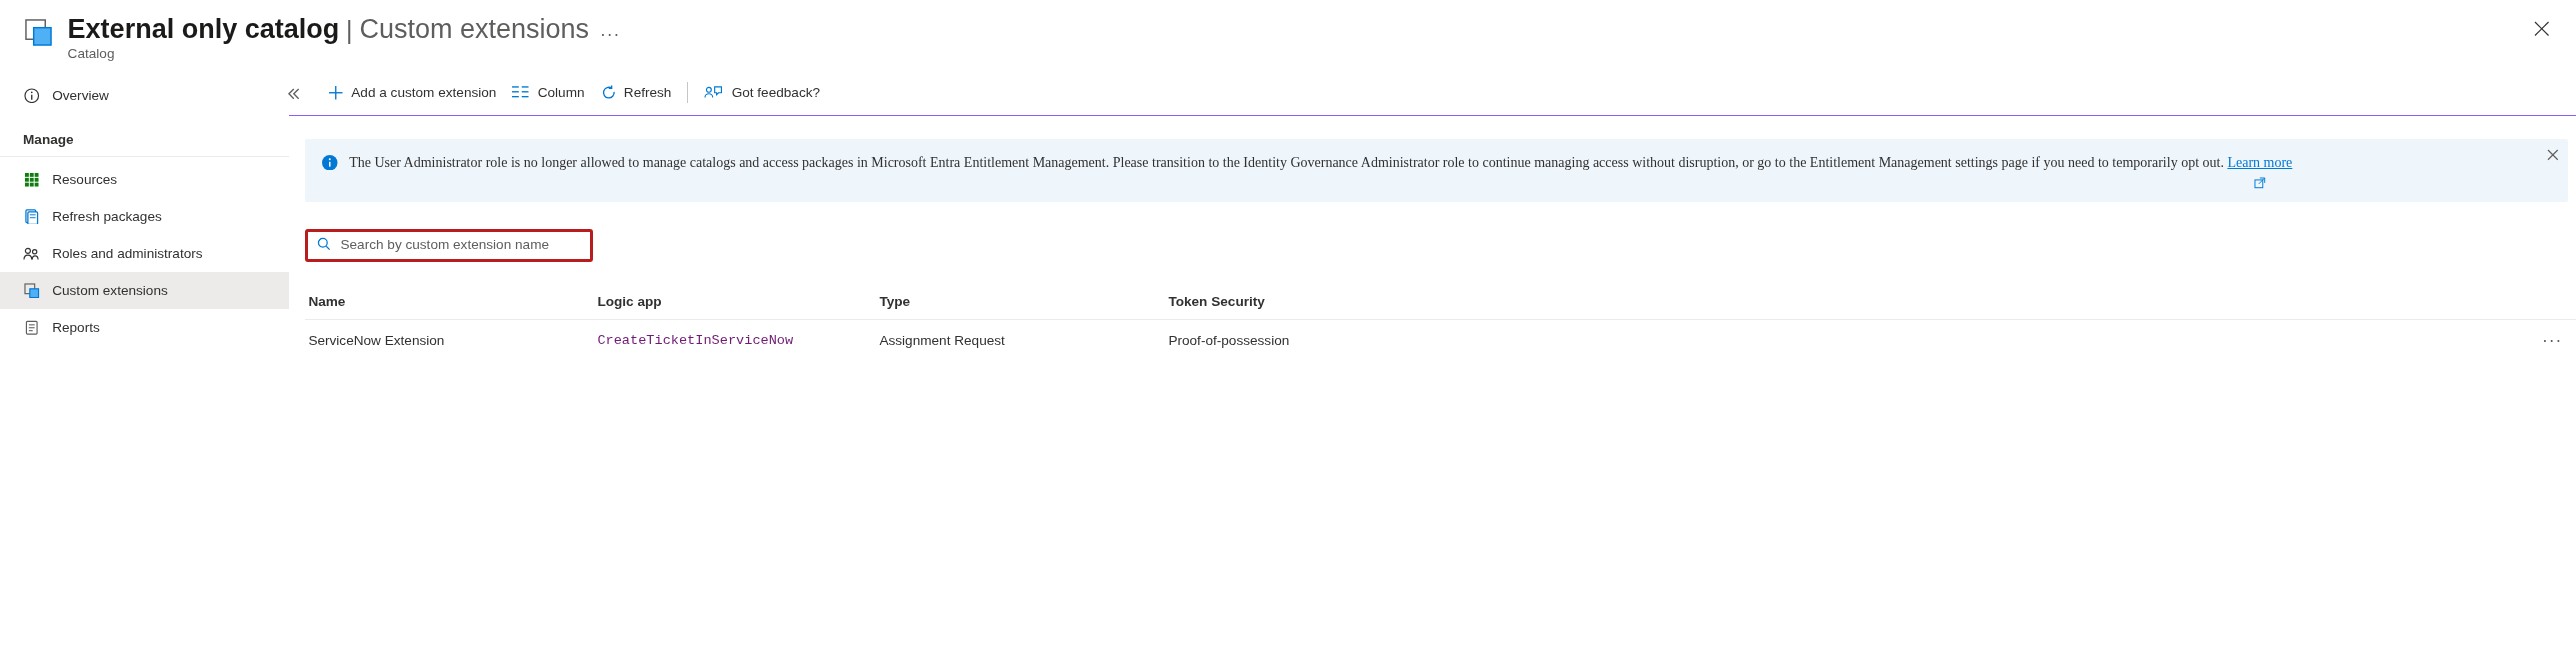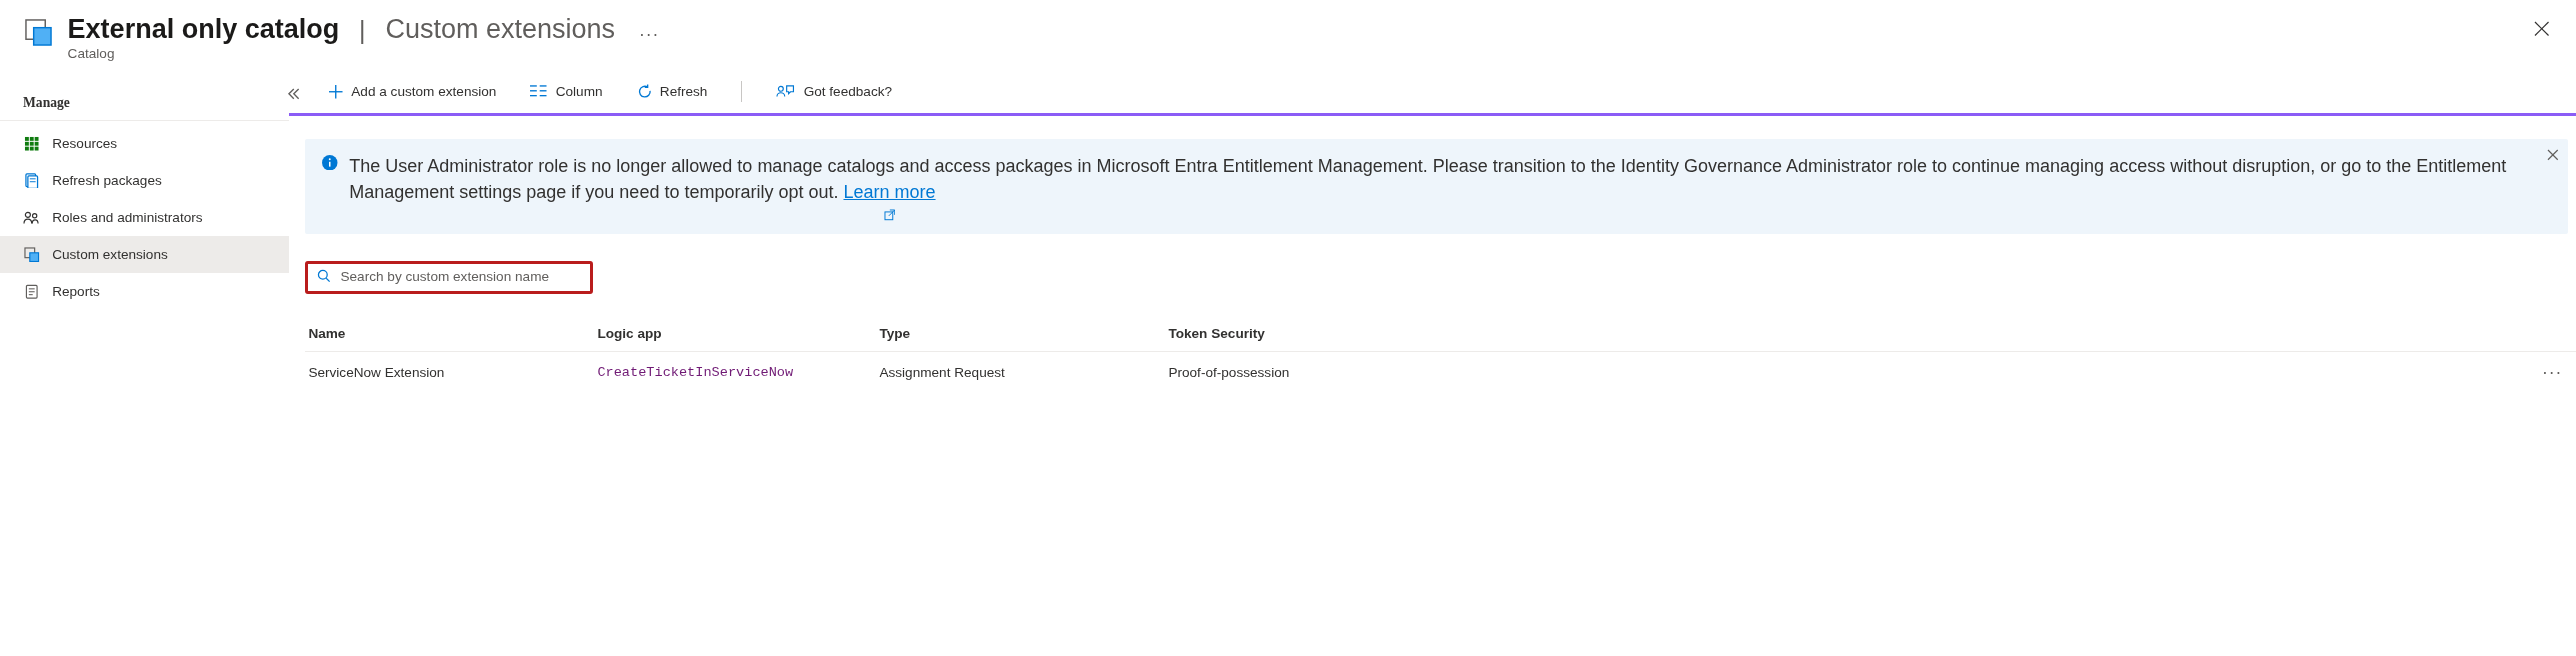--- a/index.html
+++ b/index.html
@@ -3,47 +3,47 @@
   <meta charset="utf-8">
   <style>
     * { box-sizing: border-box; margin: 0; padding: 0; }
     body { font-family: 'Segoe UI', Tahoma, sans-serif; font-size: 13.6px; color: #323130; background: #fff; }
     
     .page { width: 2576px; min-height: 657px; position: relative; }
     
     .header { display: flex; align-items: flex-start; padding: 13.6px 23px 7.8px 23px; }
     .header-icon { width: 31px; height: 31px; display: flex; align-items: center; justify-content: center; margin-right: 13.6px; margin-top: 3.9px; }
     .title-block { flex: 1; }
-    .title-row { display: flex; align-items: flex-end; gap: 16px; }
+    .title-row { display: flex; align-items: flex-end; gap: 3px; }
     .title-bold { font-size: 27px; font-weight: 600; color: #1b1a19; }
     .title-light { font-size: 27px; font-weight: 400; color: #605e5c; }
     .title-sep { font-size: 25px; font-weight: 300; color: #605e5c; margin: 0 3.9px; }
     .subtitle { font-size: 13.6px; color: #605e5c; margin-top: 1.9px; }
     .header-actions { display: flex; align-items: center; gap: 15.5px; }
     .btn-more { font-size: 17.5px; color: #605e5c; cursor: pointer; padding: 0 7.8px; letter-spacing: 1px; }
     .btn-close { cursor: pointer; padding: 7.8px; margin-right: -3.9px; }
     
     .body-layout { display: flex; align-items: flex-start; }
     .sidebar { width: 289px; flex: 0 0 289px; padding: 7.8px 0; }
     .sidebar-item { display: flex; align-items: center; gap: 11.7px; padding: 7.8px 11.7px 7.8px 23px; cursor: pointer; font-size: 13.6px; color: #323130; height: 37px; }
     .sidebar-item.selected { background: #edebe9; }
     .sidebar-icon { width: 17.5px; height: 17.5px; display: flex; align-items: center; justify-content: center; flex-shrink: 0; }
-    .sidebar-header { font-size: 13.6px; font-weight: 600; color: #323130; padding: 17.5px 23px 9.7px 23px; border-bottom: 1px solid #edebe9; margin: 0 0 3.9px 0; font-family: Liberation Serif, serif; }
+    .sidebar-header { font-size: 13.6px; font-weight: 600; color: #323130; padding: 17.5px 23px 9.7px 23px; border-bottom: 1px solid #edebe9; margin: 0 0 3.9px 0; }
     
     .main { flex: 1; min-width: 0; position: relative; }
     .collapse-handle { position: absolute; left: -1.9px; top: 17.5px; cursor: pointer; color: #605e5c; font-size: 12.6px; }
     
-    .command-bar { display: flex; align-items: center; gap: 34px; padding: 9.7px 23px 9.7px 39px; border-bottom: 3px solid #8b5cf6; height: 47px; }
+    .command-bar { display: flex; align-items: center; gap: 16px; padding: 9.7px 23px 9.7px 39px; border-bottom: 1px solid #8b5cf6; height: 47px; }
     .cmd-btn { display: flex; align-items: center; gap: 7.8px; color: #323130; cursor: pointer; font-size: 13.6px; }
     .cmd-btn .ci { color: #0078d4; display: flex; align-items: center; }
     .cmd-sep { width: 1px; height: 21.4px; background: #c8c6c4; }
     
     .notif-bar { display: flex; align-items: flex-start; gap: 11.7px; background: #eef5fb; padding: 13.6px 43px 13.6px 17.5px; margin: 23px 7.8px 0 15.5px; position: relative; border-radius: 1.9px; }
     .notif-icon { flex-shrink: 0; margin-top: 1.9px; }
-    .notif-text { font-size: 18px; color: #323130; line-height: 1.45; }
+    .notif-text { font-size: 14px; color: #323130; line-height: 1.45; font-family: Liberation Serif, serif; }
     .notif-link { color: #0078d4; text-decoration: underline; cursor: pointer; display: inline-flex; align-items: center; gap: 3.9px; flex-direction: column; }
     .notif-close { position: absolute; right: 9.7px; top: 9.7px; cursor: pointer; color: #605e5c; }
     
     .search-box { display: flex; align-items: flex-start; gap: 9.7px; border: 3px solid #b91c1c; border-radius: 2.9px; padding: 4.9px 9.7px; width: 288px; margin: 27px 0 0 15.5px; }
     .search-box input { border: none; outline: none; font-size: 13.6px; flex: 1; color: #323130; font-family: inherit; }
     .search-box input::placeholder { color: #605e5c; }
     
     .table { margin: 23px 0 0 15.5px; }
     .table-row { display: flex; align-items: center; padding: 9.7px 3.9px; }
     .table-row.head { font-weight: 600; border-bottom: 1px solid #edebe9; }
@@ -81,20 +81,30 @@
           <line x1="1" y1="1" x2="15" y2="15" stroke="#323130" stroke-width="1.2"></line>
           <line x1="15" y1="1" x2="1" y2="15" stroke="#323130" stroke-width="1.2"></line>
         </svg>
       </div>
     </div>
   </div>
 
   <div class="body-layout">
 
     <div class="sidebar">
+      <div class="sidebar-item">
+        <span class="sidebar-icon">
+          <svg width="15.5" height="15.5" viewBox="0 0 16 16">
+              <circle cx="8" cy="8" r="7" fill="none" stroke="#323130" stroke-width="1.2"></circle>
+              <line x1="8" y1="7" x2="8" y2="12" stroke="#323130" stroke-width="1.4"></line>
+              <circle cx="8" cy="4.5" r="0.9" fill="#323130"></circle>
+            </svg>
+        </span>
+        <span>Overview</span>
+      </div>
       <div class="sidebar-header">Manage</div>
       <div class="sidebar-item">
         <span class="sidebar-icon">
           <svg width="15.5" height="15.5" viewBox="0 0 16 16">
             <rect x="1" y="1" width="4" height="4" fill="#107c10"></rect>
               <rect x="6" y="1" width="4" height="4" fill="#107c10"></rect>
               <rect x="11" y="1" width="4" height="4" fill="#107c10"></rect>
             <rect x="1" y="6" width="4" height="4" fill="#107c10"></rect>
               <rect x="6" y="6" width="4" height="4" fill="#107c10"></rect>
               <rect x="11" y="6" width="4" height="4" fill="#107c10"></rect>

